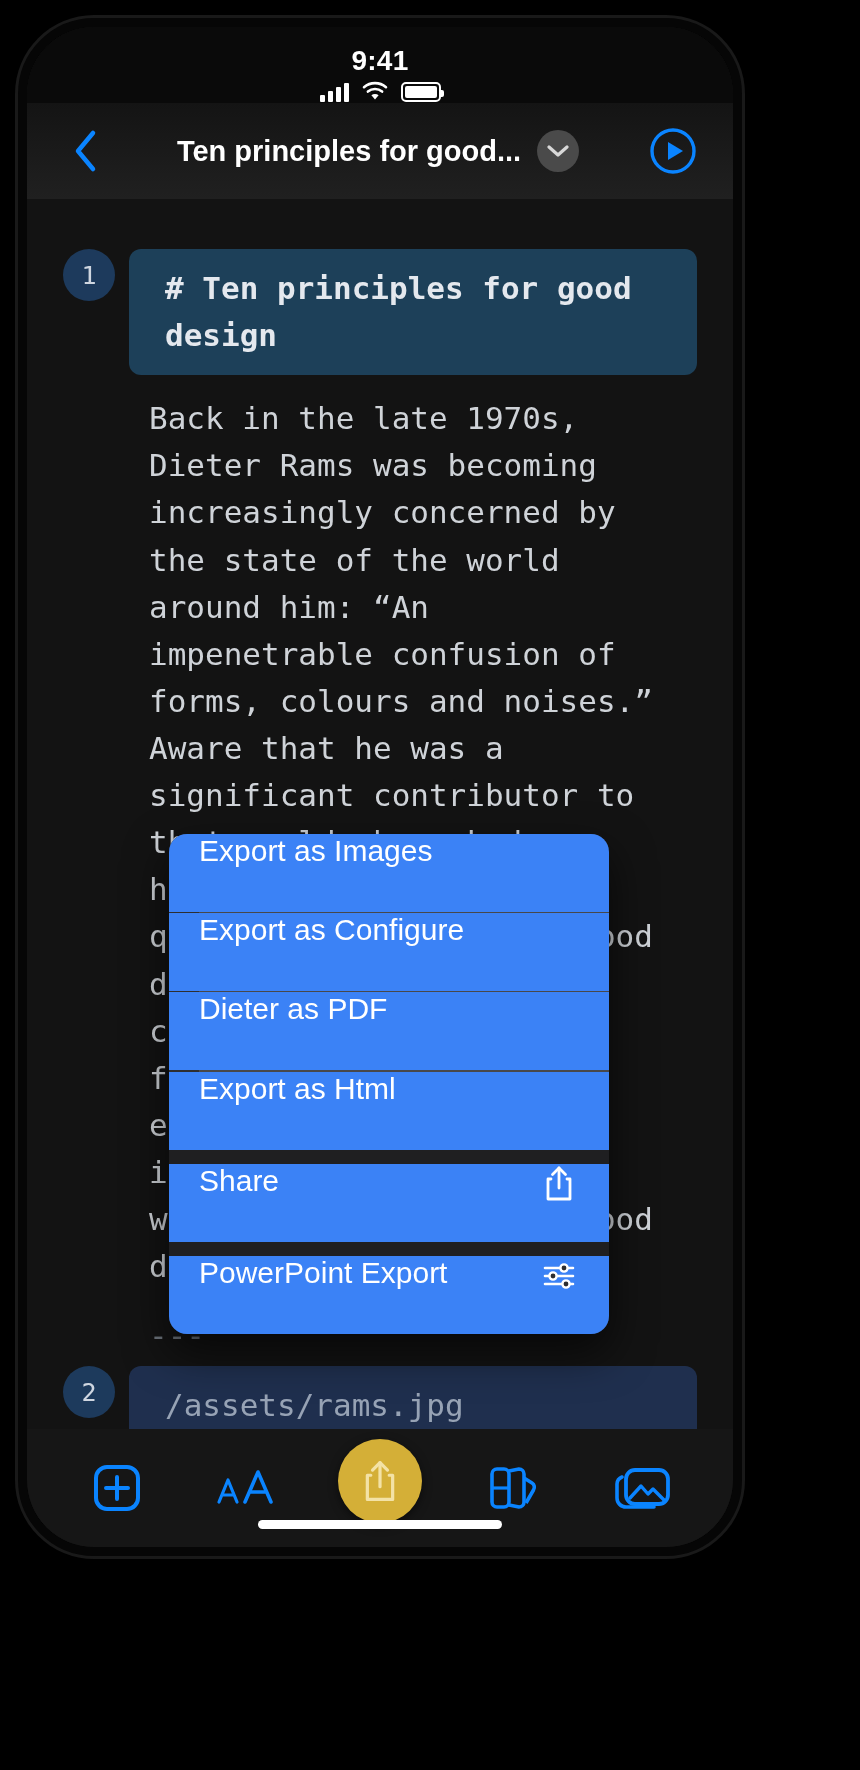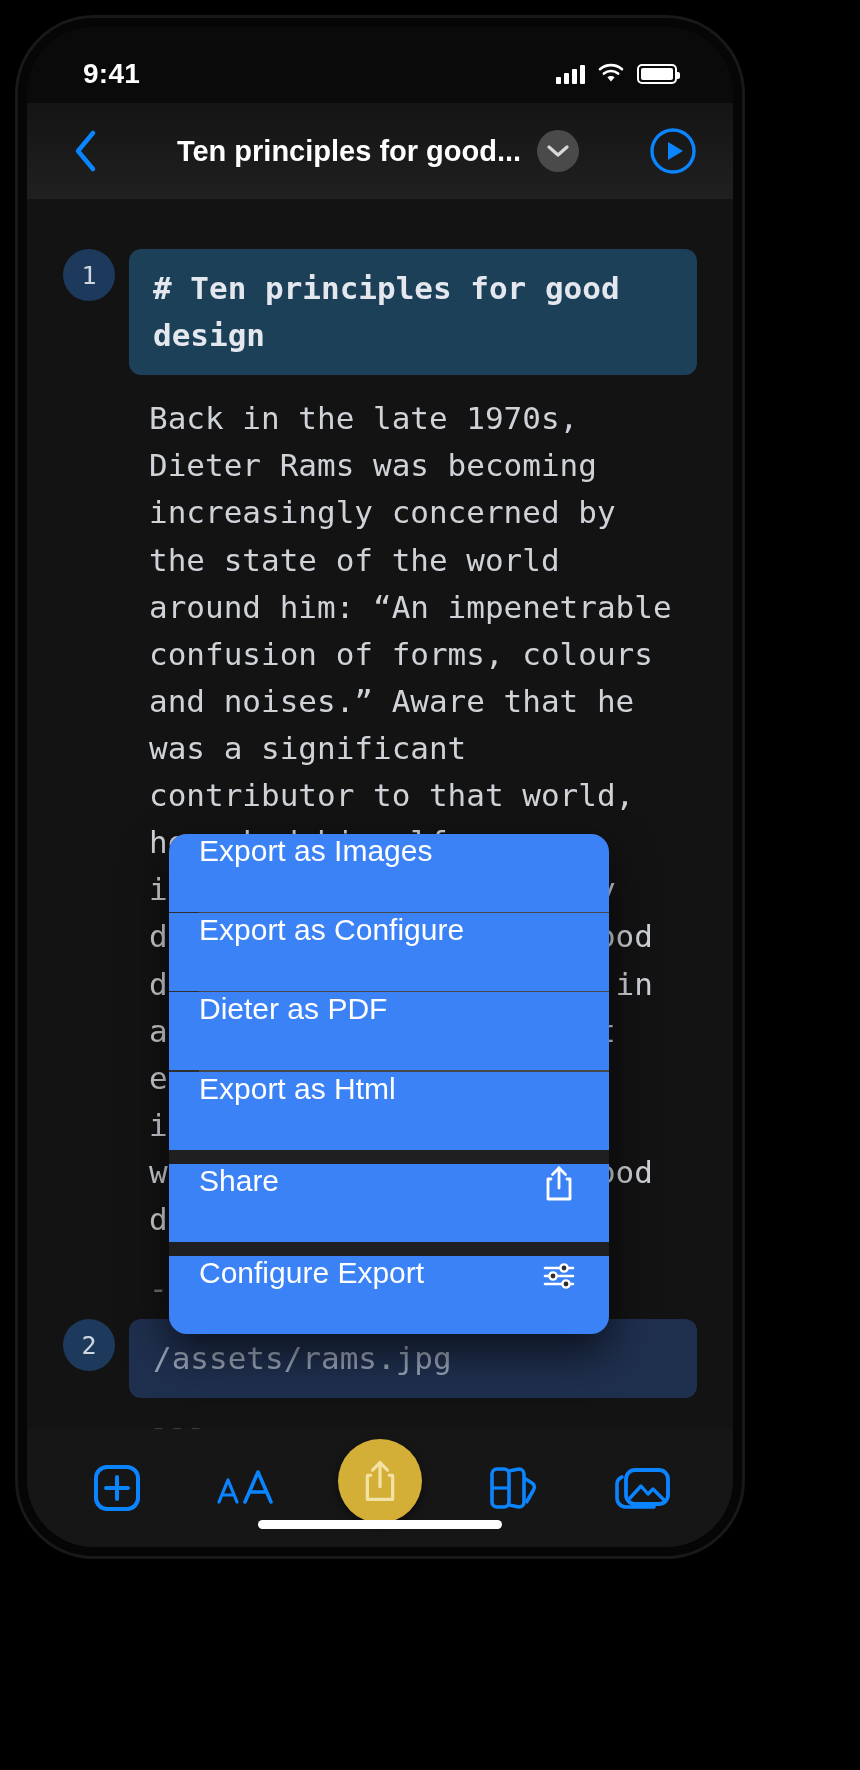--- a/index.html
+++ b/index.html
@@ -35,20 +35,21 @@
   }
 
   
   .status-bar {
     position: absolute; left: 0; top: 0;
     width: 100%; height: 76px;
     display: flex; align-items: center;
     justify-content: space-between;
     padding: 18px 56px 0 56px;
     background: #0a0a0a;
+    flex-direction: column;
   }
   .status-time {
     color: #ffffff;
     font-size: 28px;
     font-weight: 700;
     letter-spacing: .3px;
   }
   .status-right { display: flex; align-items: center; gap: 11px; }
   .signal-bars { display: flex; align-items: flex-end; gap: 3px; height: 20px; }
   .signal-bars i { display:block; width: 5px; background: #fff; border-radius: 1px; }
@@ -125,21 +126,21 @@
     color: #cfd6e0;
     font-size: 25px;
     font-family: "DejaVu Sans Mono", monospace;
     margin-right: 14px;
   }
   .gutter.blue { background: #1d3a5c; }
   .gutter.plain { background: transparent; color: transparent; }
   .code-block {
     flex: 1 1 auto;
     border-radius: 12px;
-    padding: 16px 24px;
+    padding: 16px 36px;
     font-family: "DejaVu Sans Mono", monospace;
     font-size: 31px;
     line-height: 1.52;
     color: #e4e8ee;
     white-space: pre-wrap;
     word-break: break-word;
   }
   .code-block.h1 { background: #1d4059; font-weight: 700; }
   .code-block.plain { background: transparent; color: #cfd3d8; padding-left: 20px; }
   .code-block.divider { background: transparent; color: #6d747c; padding: 2px 20px; }
@@ -305,21 +306,21 @@
             <svg width="34" height="38" viewBox="0 0 34 38">
               <path d="M17 3 L17 23" stroke="#fff" stroke-width="2.8" fill="none" stroke-linecap="round"></path>
               <path d="M10.5 9.5 L17 3 L23.5 9.5" stroke="#fff" stroke-width="2.8" fill="none" stroke-linecap="round" stroke-linejoin="round"></path>
               <path d="M9 14 L6 14 L6 34 L28 34 L28 14 L25 14" stroke="#fff" stroke-width="2.8" fill="none" stroke-linecap="round" stroke-linejoin="round"></path>
             </svg>
           </span>
         </div>
         <div class="menu-gap"></div>
 
         <div class="menu-item">
-          <span class="mi-label">Configure Export</span>
+          <span class="mi-label">PowerPoint Export</span>
           <span class="mi-icon">
             <svg width="34" height="30" viewBox="0 0 34 30">
               <path d="M3 7 L31 7 M3 15 L31 15 M3 23 L31 23" stroke="#fff" stroke-width="2.6" stroke-linecap="round"></path>
               <circle cx="22" cy="7" r="3.6" fill="#2e2e30" stroke="#fff" stroke-width="2.4"></circle>
               <circle cx="11" cy="15" r="3.6" fill="#2e2e30" stroke="#fff" stroke-width="2.4"></circle>
               <circle cx="24" cy="23" r="3.6" fill="#2e2e30" stroke="#fff" stroke-width="2.4"></circle>
             </svg>
           </span>
         </div>
 

